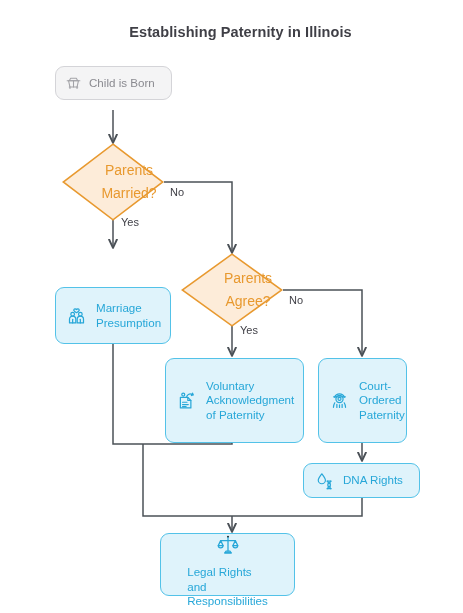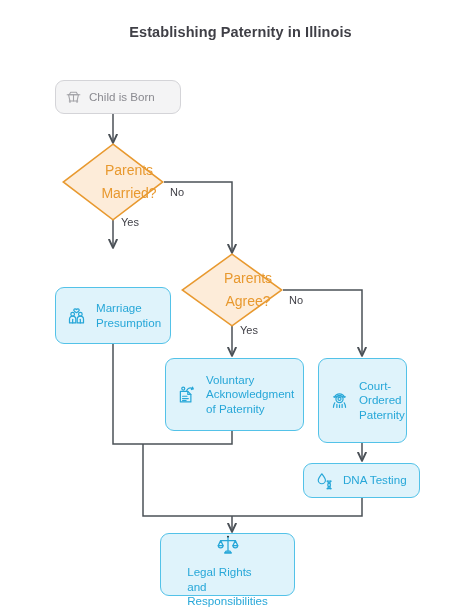--- a/index.html
+++ b/index.html
@@ -158,21 +158,21 @@
 
       <path d="M232,516 L232,531" marker-end="url(#arrow)"></path>
     </g>
   </svg>
 
   <div class="elabel" style="left:170px; top:186px;">No</div>
   <div class="elabel" style="left:121px; top:216px;">Yes</div>
   <div class="elabel" style="left:289px; top:294px;">No</div>
   <div class="elabel" style="left:240px; top:324px;">Yes</div>
 
-  <div class="node start" style="left:55px; top:80px; width:126px; height:34px;">
+  <div class="node start" style="left:55px; top:66px; width:117px; height:34px;">
     <span class="ico">
       <svg width="17" height="17" viewBox="0 0 24 24" fill="none" stroke-width="1.5" stroke-linecap="round" stroke-linejoin="round">
         <path d="M3 8h18"></path>
         <path d="M5 8l2 9"></path>
         <path d="M19 8l-2 9"></path>
         <path d="M6 17h12"></path>
         <path d="M12 8v9"></path>
         <path d="M8 4.5h8l2 3.5H6z"></path>
         <path d="M7 17v2"></path>
         <path d="M17 17v2"></path>
@@ -206,21 +206,21 @@
   </div>
 
   <div class="decision" style="left:181px; top:253px; width:102px; height:74px;">
     <svg class="dia" viewBox="0 0 102 74" preserveAspectRatio="none">
       <polygon points="51,1.2 100.8,37 51,72.8 1.2,37" fill="#fdecd9" stroke="#e8992f" stroke-width="1.6" stroke-linejoin="miter"></polygon>
     </svg>
     <div class="dtext">Parents
 Agree?</div>
   </div>
 
-  <div class="node proc" style="left:165px; top:358px; width:139px; height:73px;">
+  <div class="node proc" style="left:165px; top:358px; width:139px; height:85px;">
     <span class="ico">
       <svg width="21" height="21" viewBox="0 0 24 24" fill="none" stroke-width="1.4" stroke-linecap="round" stroke-linejoin="round">
         <path d="M5 20.5V8.5h8.5l3.5 3.5v8.5z"></path>
         <path d="M13.5 8.5V12H17"></path>
         <path d="M7.5 14h5"></path>
         <path d="M7.5 16.6h6.5"></path>
         <path d="M7.5 19h4"></path>
         <path d="M12.2 7.2c1.4-2.2 4-3.1 6-2.2"></path>
         <path d="M18.9 3.6l.9 2.1-2.2.6z"></path>
         <circle cx="8.3" cy="5.2" r="1.7"></circle>
@@ -255,21 +255,21 @@
       <svg width="20" height="20" viewBox="0 0 24 24" fill="none" stroke-width="1.4" stroke-linecap="round" stroke-linejoin="round">
         <path d="M9.4 3.4c2.6 3.4 4.3 5.6 4.3 7.6a4.3 4.3 0 0 1-8.6 0c0-2 1.7-4.2 4.3-7.6z"></path>
         <path d="M15.6 12.2h5"></path>
         <path d="M15.6 21.2h5"></path>
         <path d="M16.4 12.2c0 2.3 3.4 2.6 3.4 4.5s-3.4 2.2-3.4 4.5"></path>
         <path d="M19.8 12.2c0 2.3-3.4 2.6-3.4 4.5s3.4 2.2 3.4 4.5"></path>
         <path d="M16.9 14.6h2.6"></path>
         <path d="M16.9 18.8h2.6"></path>
       </svg>
     </span>
-    <span class="lbl">DNA Testing</span>
+    <span class="lbl">DNA Rights</span>
   </div>
 
   <div class="node proc" style="left:160px; top:533px; width:135px; height:63px;flex-direction:column;">
     <span class="ico">
       <svg width="22" height="22" viewBox="0 0 24 24" fill="none" stroke-width="1.4" stroke-linecap="round" stroke-linejoin="round">
         <path d="M12 3.4v15.3"></path>
         <circle cx="12" cy="2.9" r="0.9" fill="currentColor" stroke="none"></circle>
         <path d="M4 7.2h16"></path>
         <path d="M4 7.2l-2.6 5.4h5.2z"></path>
         <path d="M20 7.2l-2.6 5.4h5.2z"></path>

